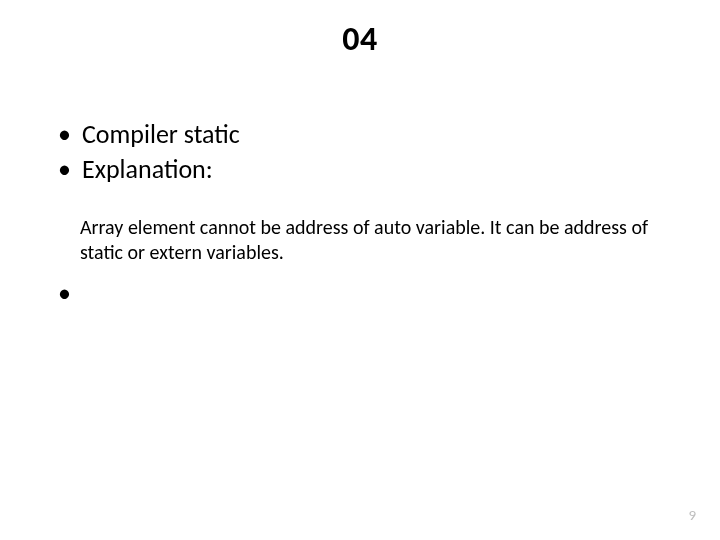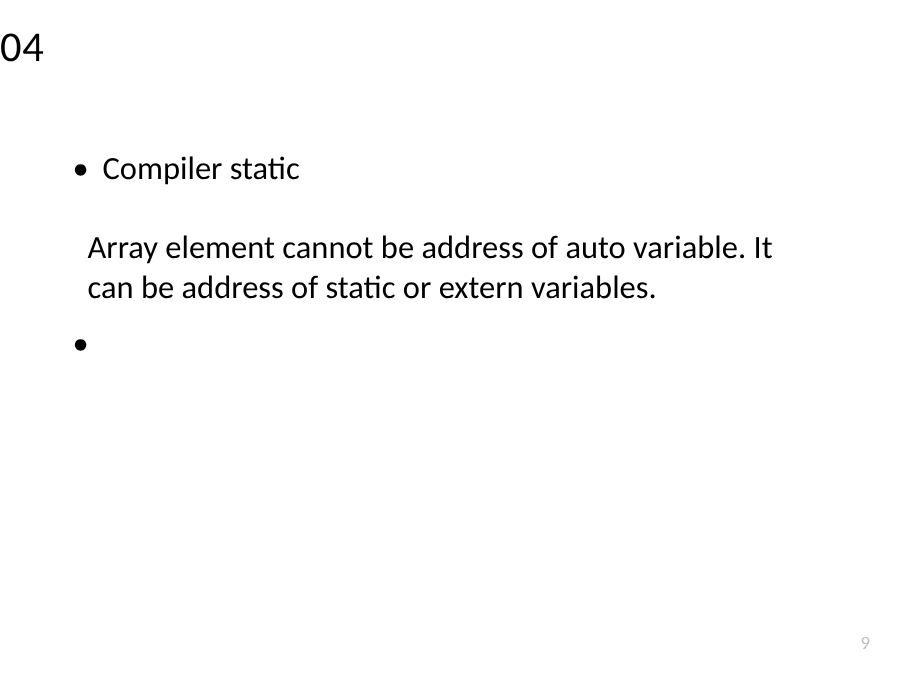--- a/index.html
+++ b/index.html
@@ -17,23 +17,23 @@
     width: 720px;
     height: 540px;
     position: relative;
     box-sizing: border-box;
   }
   .title {
     position: absolute;
     top: 18px;
     left: 0;
     width: 100%;
-    text-align: left;
+    text-align: center;
     font-size: 34px;
-    font-weight: 400;
+    font-weight: 700;
     letter-spacing: 0.5px;
   }
   .body {
     position: absolute;
     top: 118px;
     left: 54px;
     right: 60px;
     font-size: 26px;
     line-height: 1.25;
   }
@@ -49,22 +49,22 @@
   }
   .body li::before {
     content: "•";
     position: absolute;
     left: 4px;
     top: 0;
     font-size: 26px;
     line-height: 1.25;
   }
   .para {
-    margin: 30px 0 12px 16px;
-    font-size: 26px;
+    margin: 30px 0 12px 26px;
+    font-size: 20px;
     line-height: 1.25;
   }
   .third-bullet {
     position: relative;
     padding-left: 28px;
   }
   .third-bullet::before {
     content: "•";
     position: absolute;
     left: 4px;
@@ -83,20 +83,21 @@
 </head>
 <body>
 
 <div class="slide">
 
   <div class="title">04</div>
 
   <div class="body">
     <ul>
       <li>Compiler static</li>
+      <li>Explanation:</li>
     </ul>
     <div class="para">Array element cannot be address of auto variable. It can be address of static or extern variables.</div>
     <div class="third-bullet"></div>
   </div>
 
   <div class="page-num">9</div>
 
 </div>
 
 </body></html>

